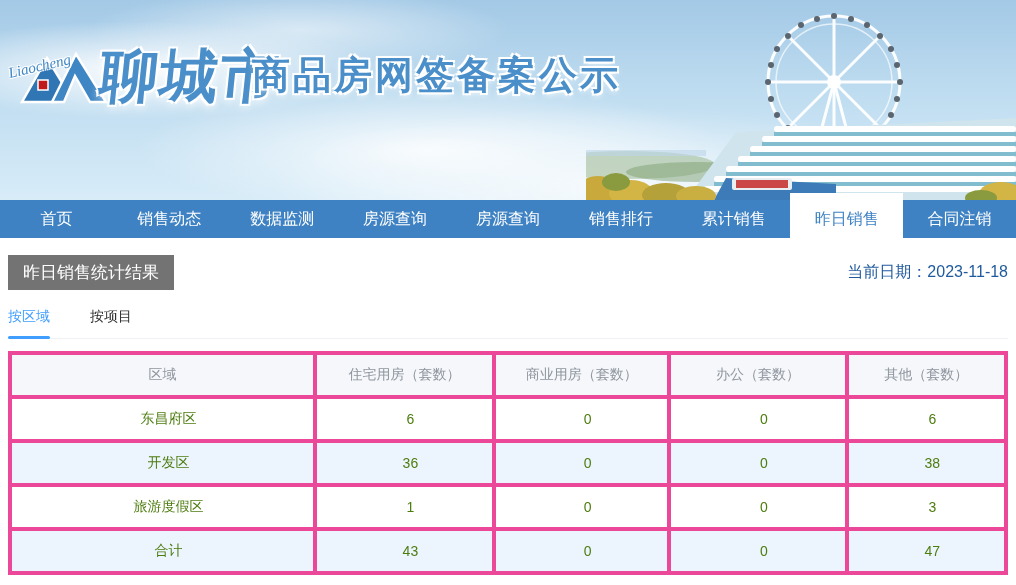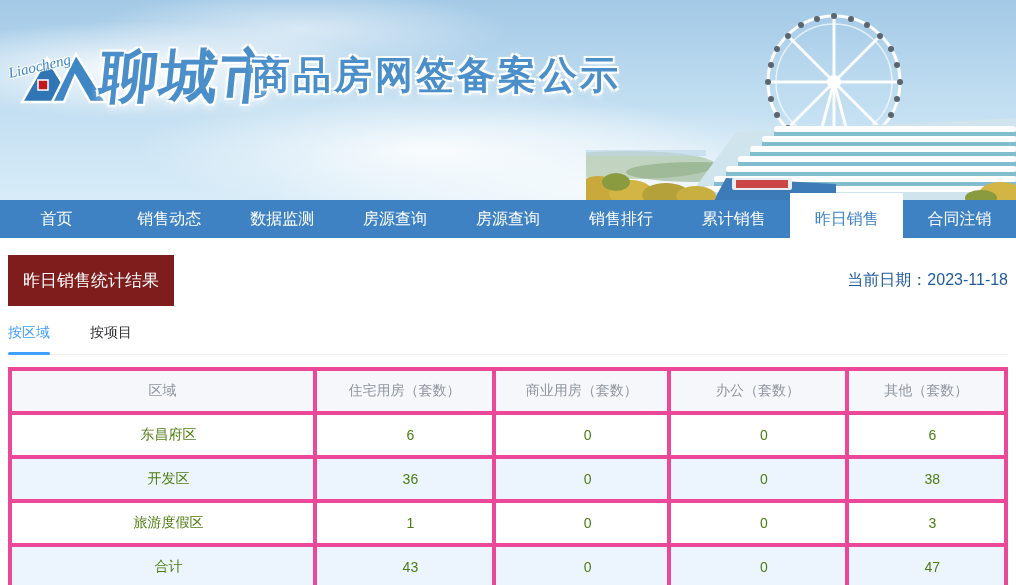--- a/index.html
+++ b/index.html
@@ -29,21 +29,21 @@
   
   .nav { position:relative; display:flex; width:1016px; height:38px; background:#3e82c3; z-index:5; }
   .nav-item { flex:1; display:flex; align-items:center; justify-content:center;
     color:#fff; font-size:16px; cursor:pointer; white-space:nowrap; }
   .nav-item.active { background:#fff; color:#3e82c3; position:relative; }
   .nav-item.active::before { content:""; position:absolute; top:-7px; left:0; right:0; height:7px; background:#fff; }
 
   
   .content { padding:0 8px; }
   .title-bar { display:flex; justify-content:space-between; align-items:center; margin-top:17px; }
-  .section-badge { background:#7f1d1d; color:#fff; font-size:17px; padding:14px 15px; }
+  .section-badge { background:#737373; color:#fff; font-size:17px; padding:6px 15px; }
   .current-date { font-size:16px; color:#1f5a9d; }
   .tabs { display:flex; gap:40px; margin-top:18px; border-bottom:1px solid #eef0f3; padding-bottom:0; }
   .tab { font-size:14px; color:#303133; padding-bottom:12px; cursor:pointer; position:relative; }
   .tab.active { color:#409eff; }
   .tab.active::after { content:""; position:absolute; left:0; right:0; bottom:-1px; height:3px;
     background:#409eff; border-radius:2px; }
 
   
   table { width:100%; border-collapse:collapse; margin-top:12px; table-layout:fixed; }
   th, td { height:44px; text-align:center; font-size:14px; border:4px solid #ec4899; font-weight:normal; }

